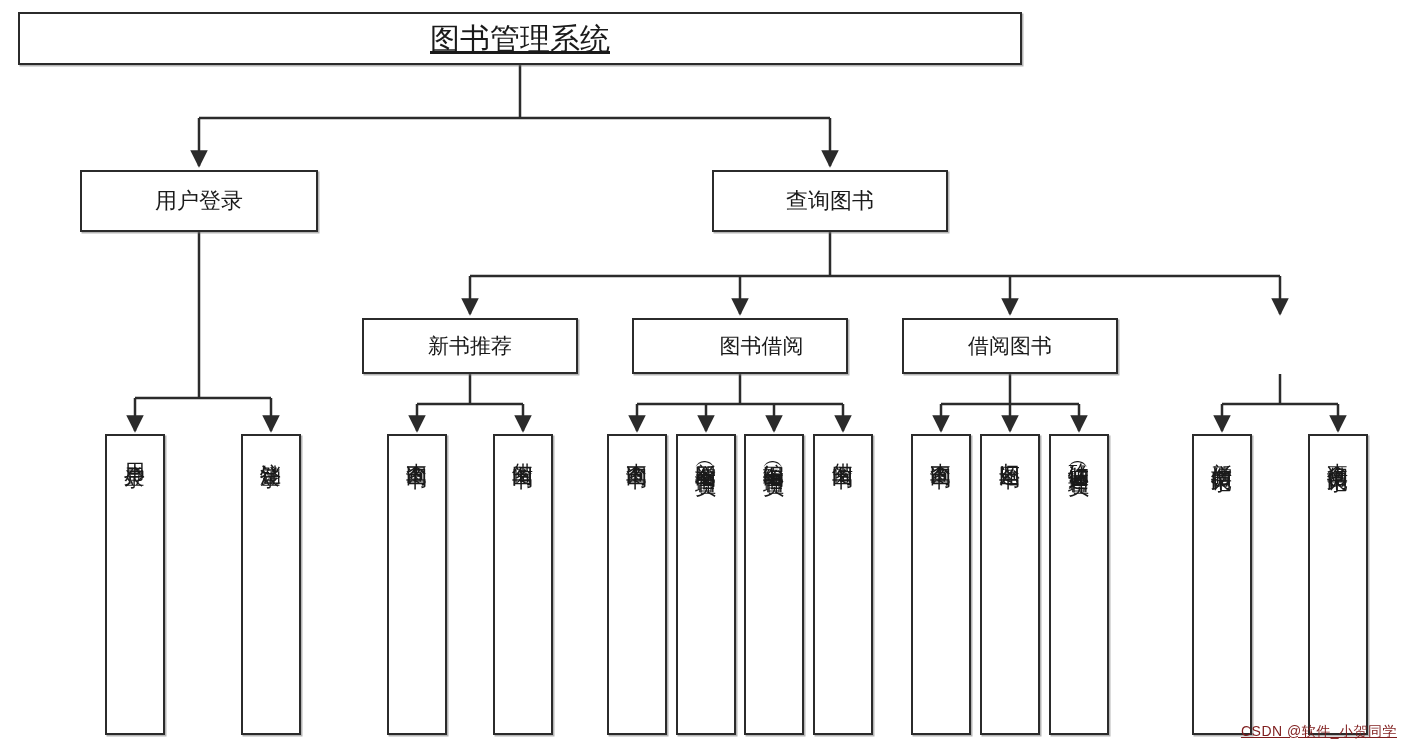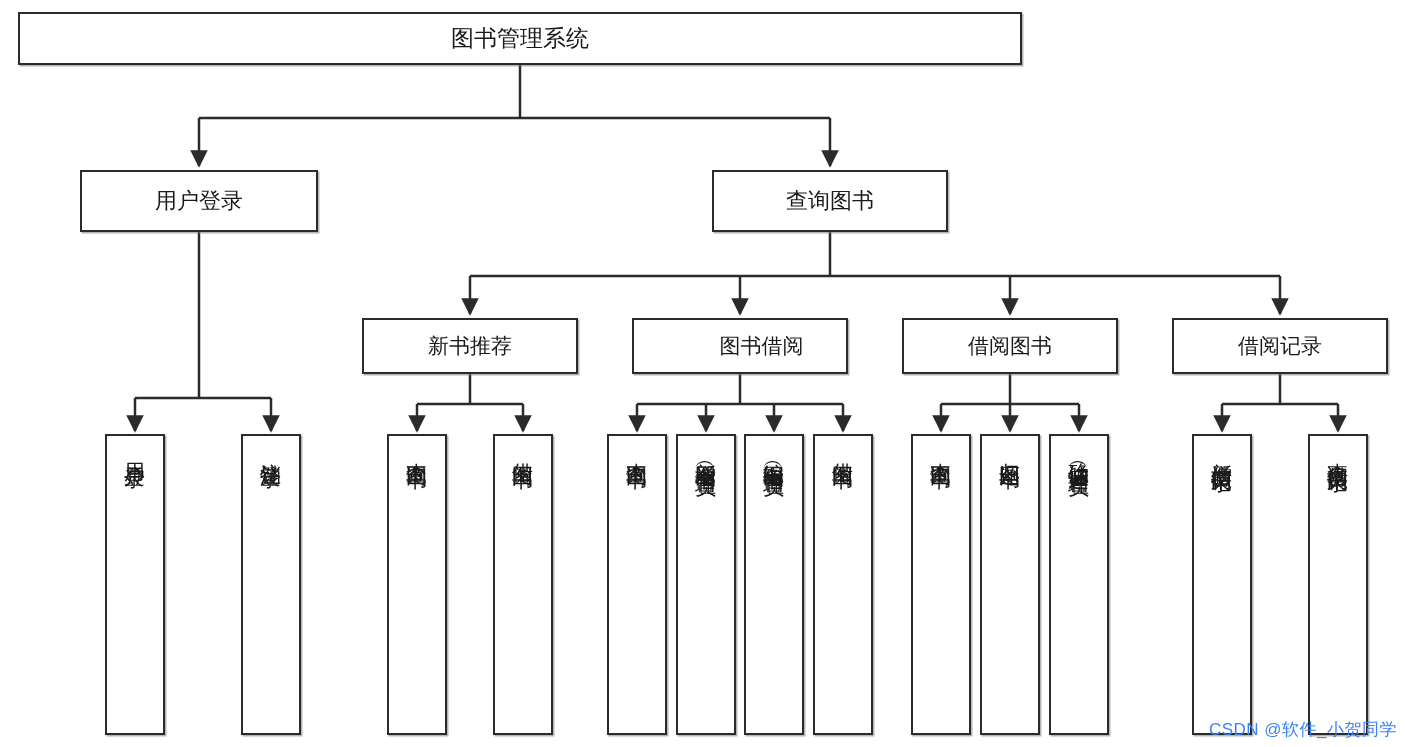--- a/index.html
+++ b/index.html
@@ -38,44 +38,45 @@
     align-items: center;
     justify-content: center;
     box-shadow: 1.5px 1.5px 0 rgba(120,120,120,0.55);
   }
   .node .node-label {
     color: #1a1a1a;
     text-align: center;
     line-height: 1.25;
     white-space: pre;
   }
-  .node-root .node-label { font-size: 23px; }
+  .node-root .node-label { font-size: 30px; text-decoration: underline; }
   .node-l2 .node-label  { font-size: 22px; }
   .node-l3 .node-label  { font-size: 21px; }
   .node-leaf {
     align-items: flex-start;
     justify-content: center;
     padding-top: 10px;
   }
   .node-leaf .node-label {
     writing-mode: vertical-rl;
     text-orientation: upright;
     font-size: 21px;
     letter-spacing: 2px;
     line-height: 1.1;
   }
   .watermark {
     position: absolute;
     right: 8px;
     bottom: 6px;
-    font-size: 17px;
-    color: #3b82f6;
+    font-size: 14px;
+    color: #7f1d1d;
     letter-spacing: 0.5px;
     user-select: none;
     white-space: nowrap;
+    text-decoration: underline;
   }
 </style>
 </head>
 <body>
 
 <div id="diagram-root">
 
   <svg class="connector-layer" viewBox="0 0 1405 747" xmlns="http://www.w3.org/2000/svg">
     <defs>
       <marker id="arrow" viewBox="0 0 10 10" refX="9" refY="5" markerWidth="7" markerHeight="7" orient="auto-start-reverse">
@@ -146,23 +147,20 @@
   </div>
 
   <div class="node node-l3" style="left:632px; top:318px; width:216px; height:56px;padding-left:43px;">
     <span class="node-label">图书借阅</span>
   </div>
 
   <div class="node node-l3" style="left:902px; top:318px; width:216px; height:56px;">
     <span class="node-label">借阅图书</span>
   </div>
 
-  <div class="node node-l3" style="left:1172px; top:318px; width:216px; height:56px;">
-    <span class="node-label">借阅记录</span>
-  </div>
 
   <div class="node node-leaf" style="left:105px; top:434px; width:60px; height:301px;">
     <span class="node-label">用户登录</span>
   </div>
   <div class="node node-leaf" style="left:241px; top:434px; width:60px; height:301px;">
     <span class="node-label">注销登录</span>
   </div>
 
   <div class="node node-leaf" style="left:387px; top:434px; width:60px; height:301px;">
     <span class="node-label">查询图书</span>

